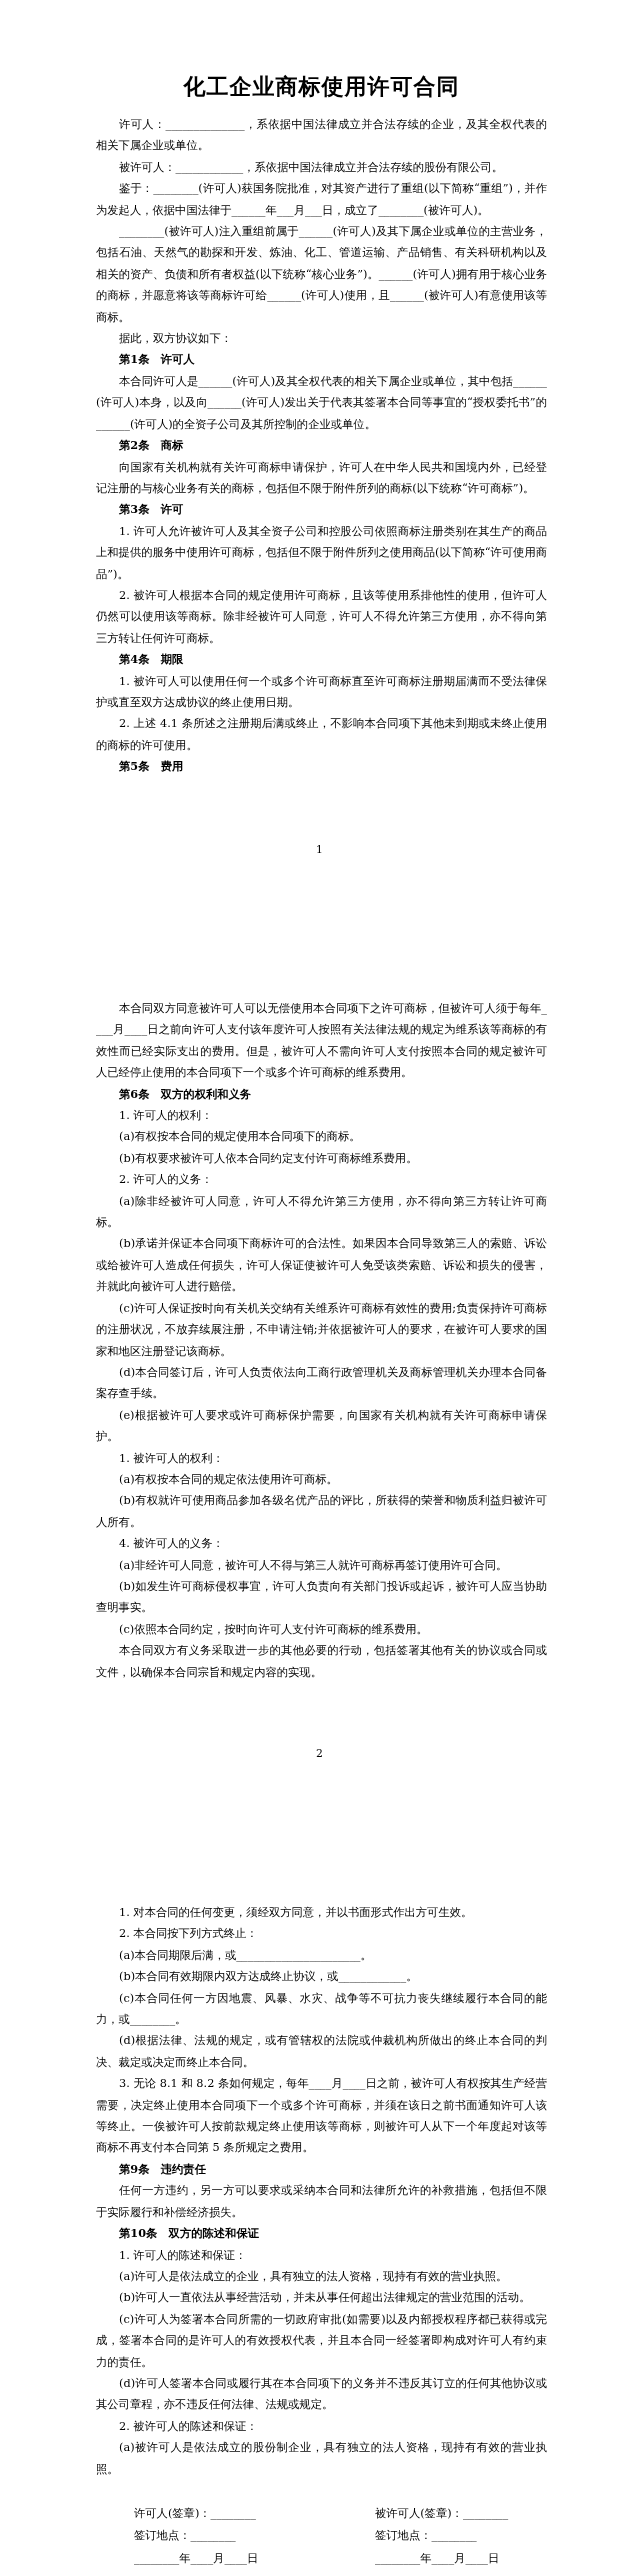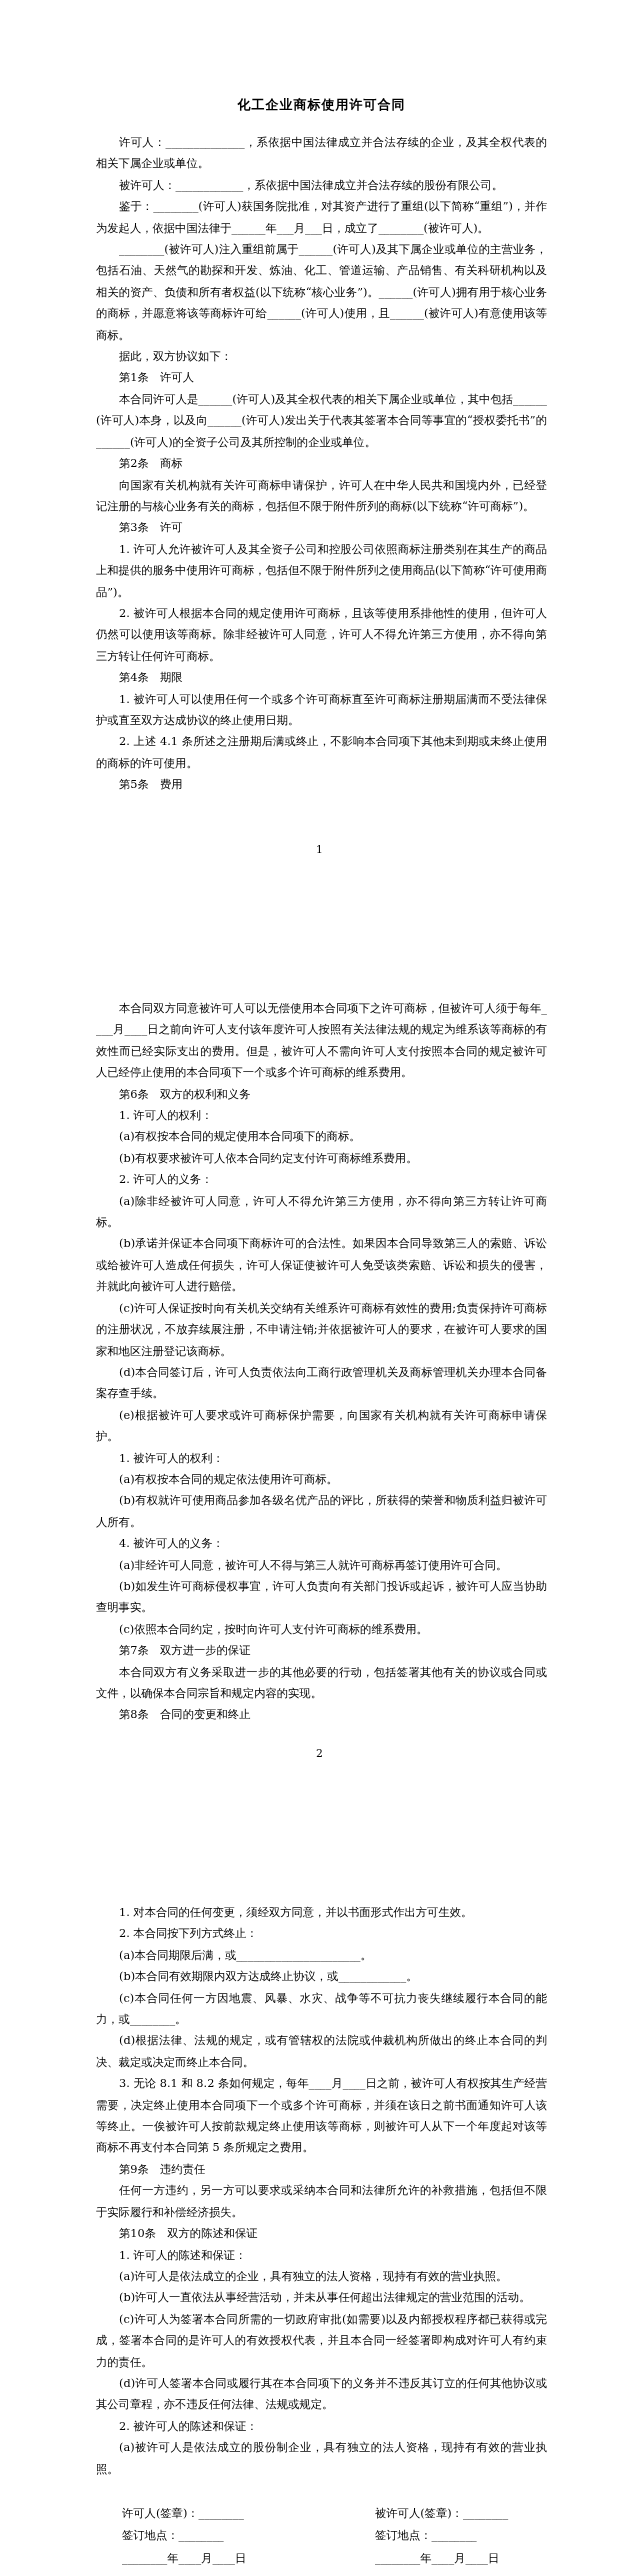--- a/index.html
+++ b/index.html
@@ -16,46 +16,46 @@
   }
   .page {
     position: relative;
     height: 904px;
     box-sizing: border-box;
     padding: 0 92px 0 96px;
     overflow: hidden;
   }
   .title {
     margin: 0;
-    padding-top: 90px;
-    font-size: 13px;
+    padding-top: 72px;
+    font-size: 22px;
     line-height: 30px;
     text-align: center;
     font-weight: bold;
     font-family: "DejaVu Sans", "Liberation Sans", sans-serif;
     letter-spacing: 1px;
   }
   .page1 .content { margin-top: 12px; }
   .page2 .content, .page3 .content { padding-top: 94px; }
   .block {
     margin: 0;
     text-indent: 23px;
     text-align: justify;
     line-height: 21.4px;
     word-break: break-all;
   }
-  .heading { font-weight: normal; }
+  .heading { font-weight: bold; }
   .gap { height: 23px; line-height: 0; text-indent: 0; }
   .sig {
     position: relative;
     text-indent: 0;
     line-height: 22.4px;
     text-align: left;
   }
-  .sig .sig-left { margin-left: 26px; }
+  .sig .sig-left { margin-left: 38px; }
   .sig .sig-right { position: absolute; left: 279px; top: 0; }
   .page-number {
     position: absolute;
     bottom: 44px;
     left: 0;
     right: 0;
     text-align: center;
     line-height: 21.4px;
     font-size: 10.8px;
   }
@@ -101,23 +101,21 @@
         <div class="block para">(c)许可人保证按时向有关机关交纳有关维系许可商标有效性的费用;负责保持许可商标的注册状况，不放弃续展注册，不申请注销;并依据被许可人的要求，在被许可人要求的国家和地区注册登记该商标。</div>
         <div class="block para">(d)本合同签订后，许可人负责依法向工商行政管理机关及商标管理机关办理本合同备案存查手续。</div>
         <div class="block para">(e)根据被许可人要求或许可商标保护需要，向国家有关机构就有关许可商标申请保护。</div>
         <div class="block para">1. 被许可人的权利：</div>
         <div class="block para">(a)有权按本合同的规定依法使用许可商标。</div>
         <div class="block para">(b)有权就许可使用商品参加各级名优产品的评比，所获得的荣誉和物质利益归被许可人所有。</div>
         <div class="block para">4. 被许可人的义务：</div>
         <div class="block para">(a)非经许可人同意，被许可人不得与第三人就许可商标再签订使用许可合同。</div>
         <div class="block para">(b)如发生许可商标侵权事宜，许可人负责向有关部门投诉或起诉，被许可人应当协助查明事实。</div>
         <div class="block para">(c)依照本合同约定，按时向许可人支付许可商标的维系费用。</div>
-        <div class="block heading">第7条　双方进一步的保证</div>
         <div class="block para">本合同双方有义务采取进一步的其他必要的行动，包括签署其他有关的协议或合同或文件，以确保本合同宗旨和规定内容的实现。</div>
-        <div class="block heading">第8条　合同的变更和终止</div>
       </div>
     <div class="page-number">2</div>
   </section>
 
   <section class="page page3">
     <div class="content">
         <div class="block para">1. 对本合同的任何变更，须经双方同意，并以书面形式作出方可生效。</div>
         <div class="block para">2. 本合同按下列方式终止：</div>
         <div class="block para">(a)本合同期限后满，或______________________。</div>
         <div class="block para">(b)本合同有效期限内双方达成终止协议，或____________。</div>

